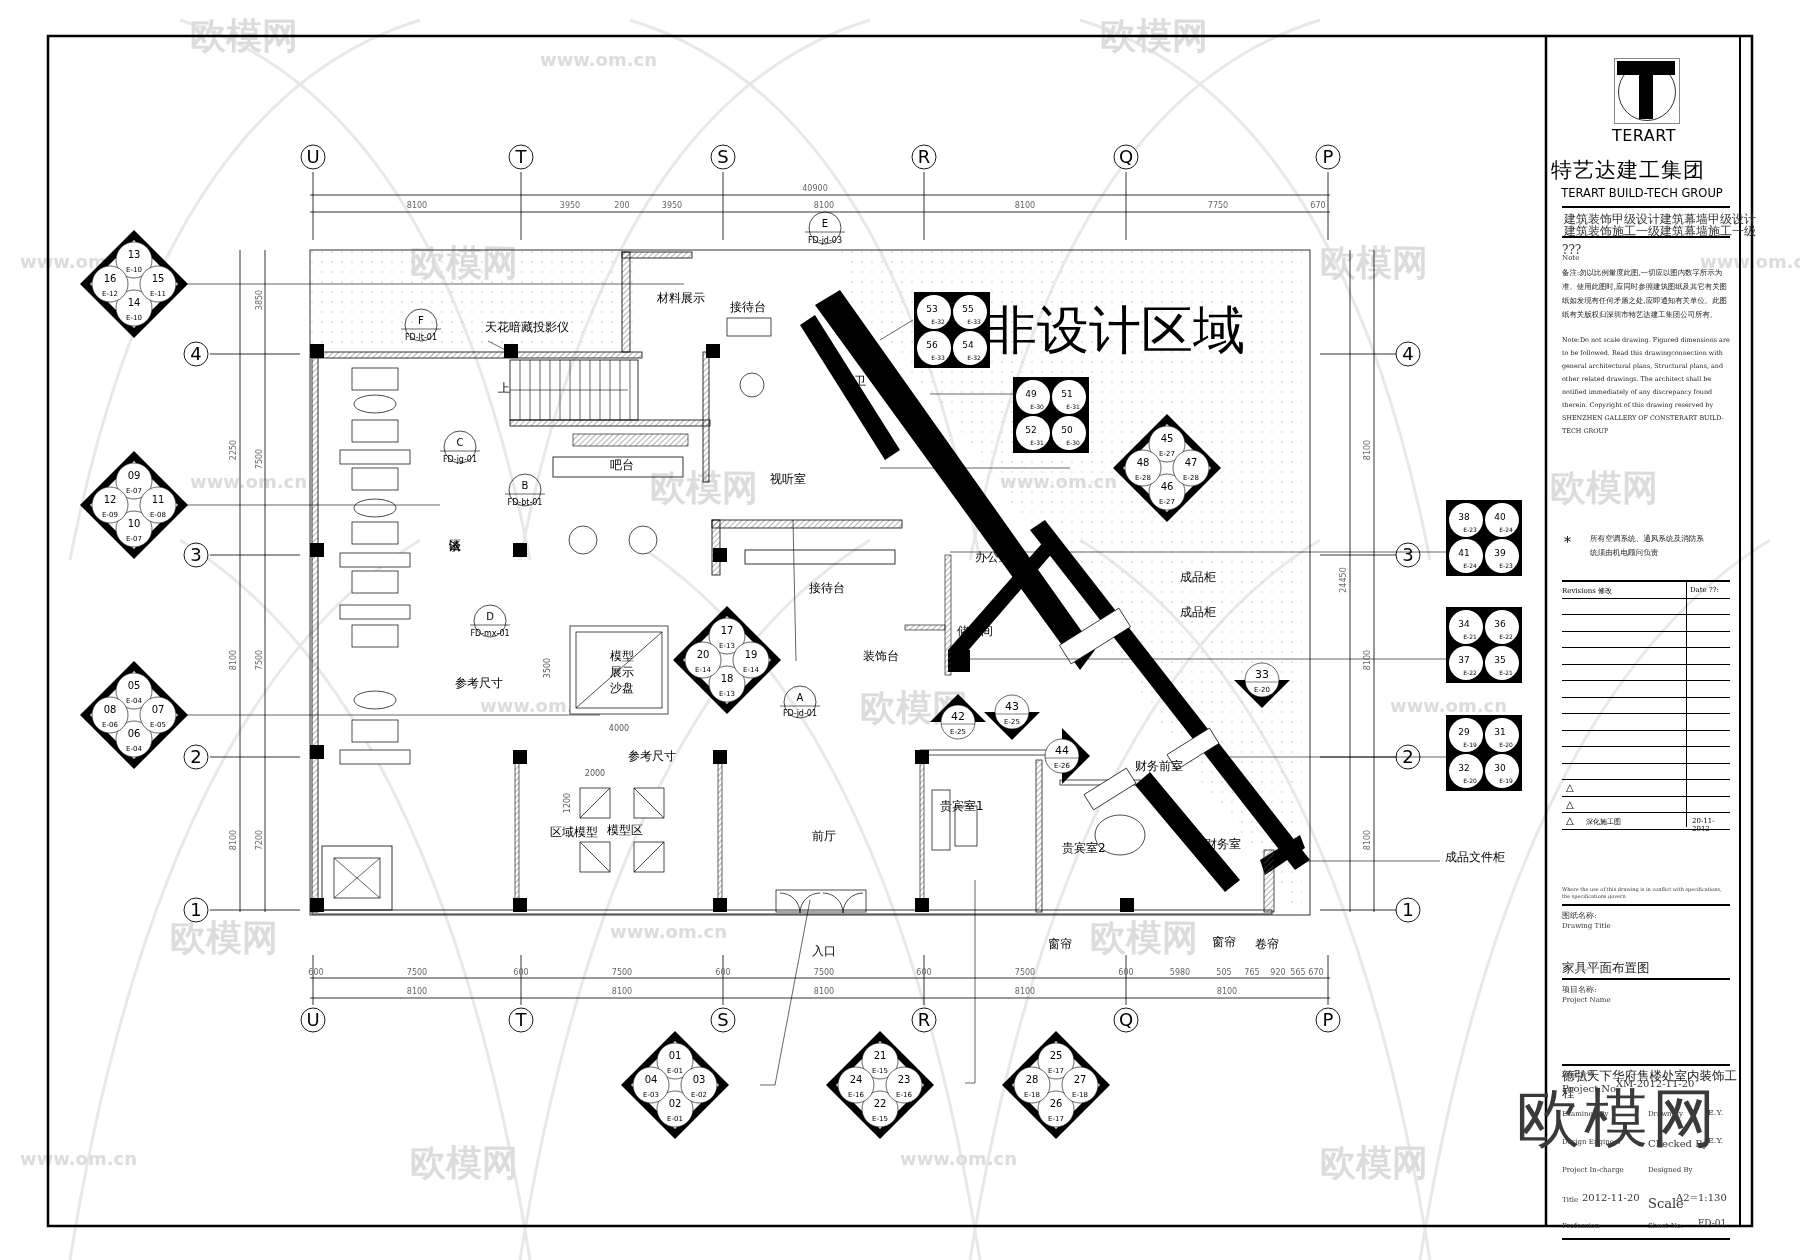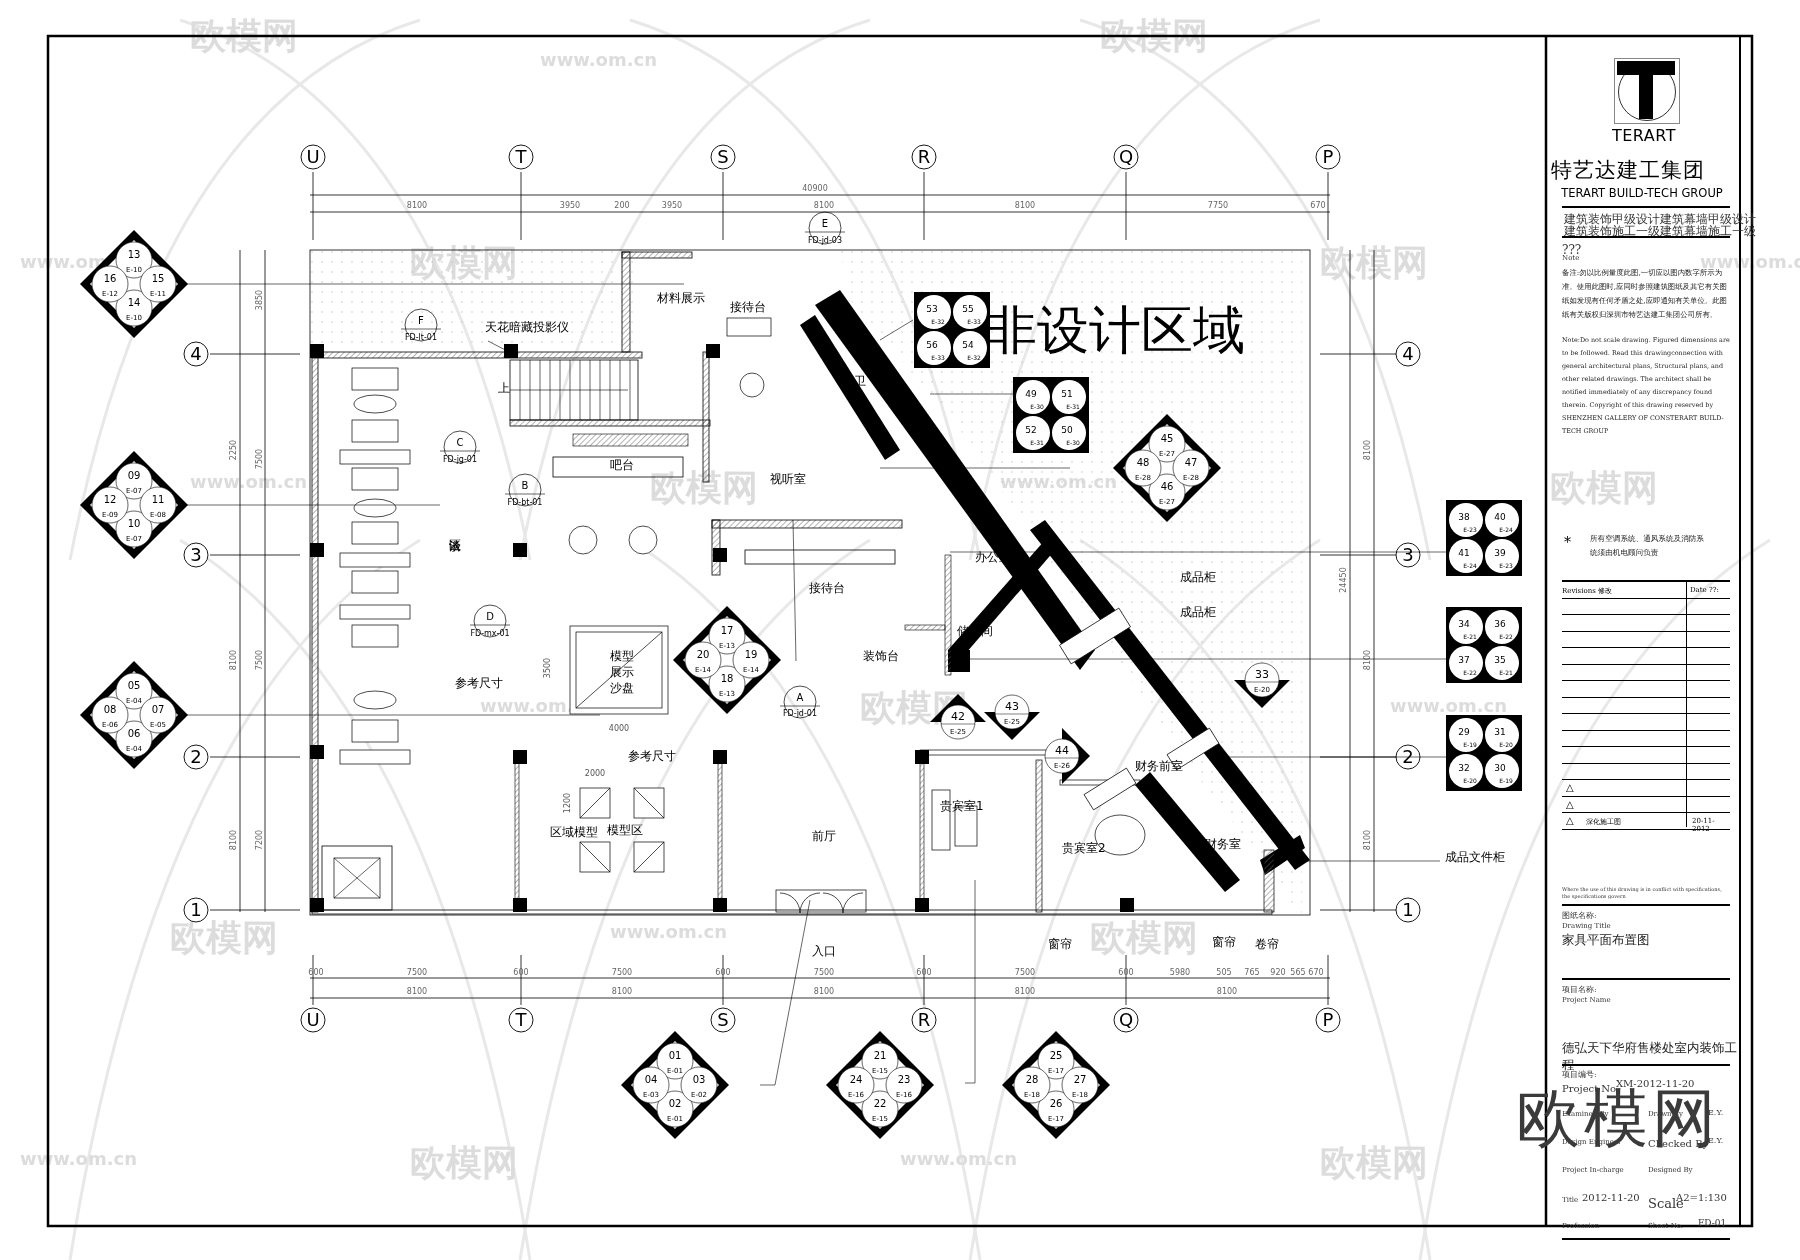--- a/index.html
+++ b/index.html
@@ -14,21 +14,21 @@
   .tb-logo .ring{position:absolute;left:3px;top:4px;width:56px;height:56px;border:1px solid #333;border-radius:50%;}
   .tb-brand{position:absolute;left:0;width:192px;text-align:center;top:88px;font-family:"DejaVu Sans",sans-serif;font-size:16px;letter-spacing:.5px;}
   .tb-cn{position:absolute;left:0;width:160px;text-align:center;top:118px;font-family:Liberation Mono, monospace;font-size:21px;letter-spacing:1px;}
   .tb-en{position:absolute;left:-6px;width:200px;text-align:center;top:148px;font-family:"DejaVu Sans",sans-serif;font-size:11.5px;}
   .tb-rule{position:absolute;left:14px;width:168px;border-top:2px solid #000;}
   .tb-small{position:absolute;font-size:12px;color:#333;white-space:nowrap;}
   .tb-note{position:absolute;left:14px;width:170px;font-size:7.4px;line-height:14px;color:#222;}
   .tb-revtable{position:absolute;left:14px;top:542px;width:168px;}
   .tb-revrow{height:15.5px;border-bottom:1px solid #000;position:relative;font-size:7px;}
   .tb-field{position:absolute;left:14px;font-size:8px;color:#333;}
-  .tb-big{position:absolute;left:14px;font-family:"DejaVu Sans",sans-serif;font-size:12.5px;color:#222;}
+  .tb-big{position:absolute;left:14px;font-family:"DejaVu Sans",sans-serif;font-size:12.5px;color:#222;margin-top:28px;}
   .bigwm{position:absolute;font-family:"DejaVu Sans",sans-serif;color:#3a3a3a;}
 </style>
 </head>
 <body>
 
 <div id="sheet">
 <svg id="plan" width="1800" height="1260" viewBox="0 0 1800 1260" xmlns="http://www.w3.org/2000/svg">
   <defs>
     <pattern id="dots" width="10" height="10" patternUnits="userSpaceOnUse">
       <circle cx="2" cy="2" r="0.7" fill="#bbb"></circle>

